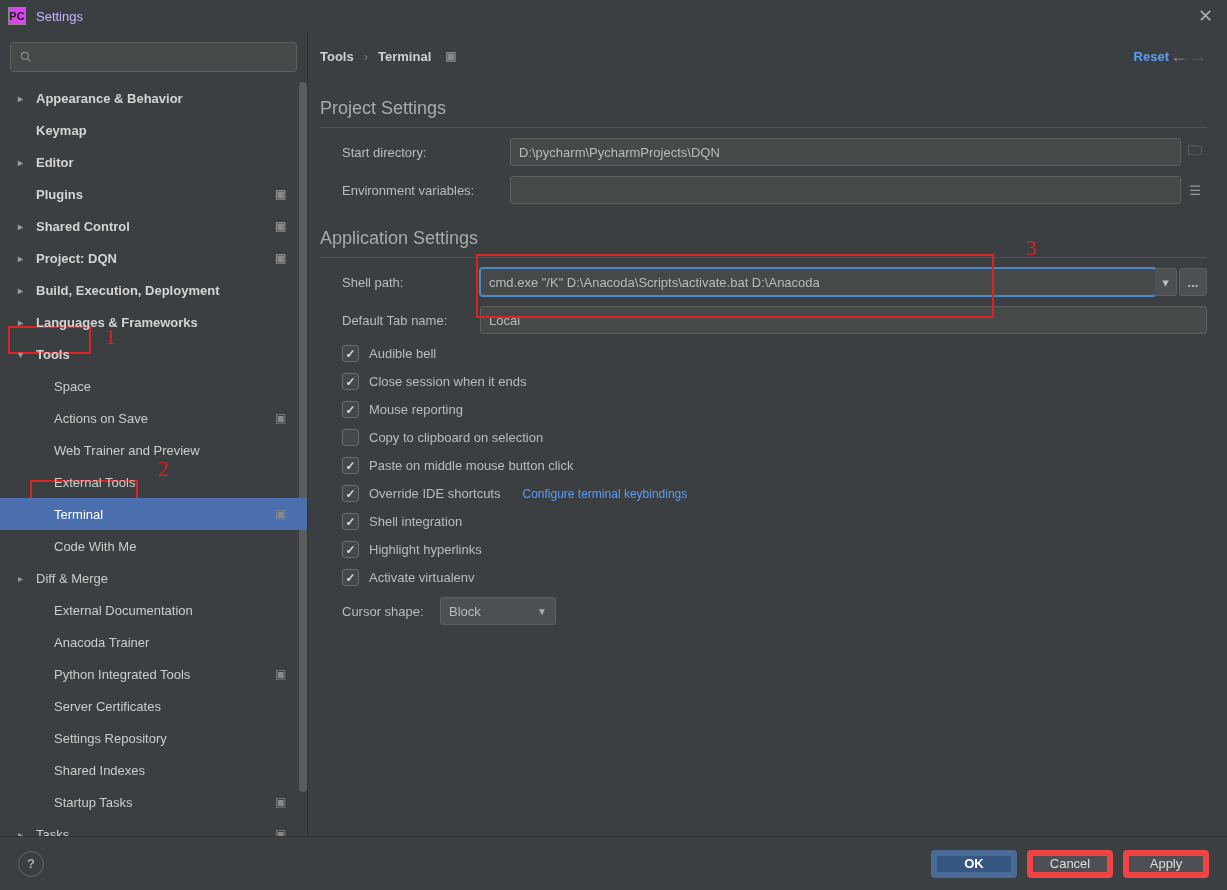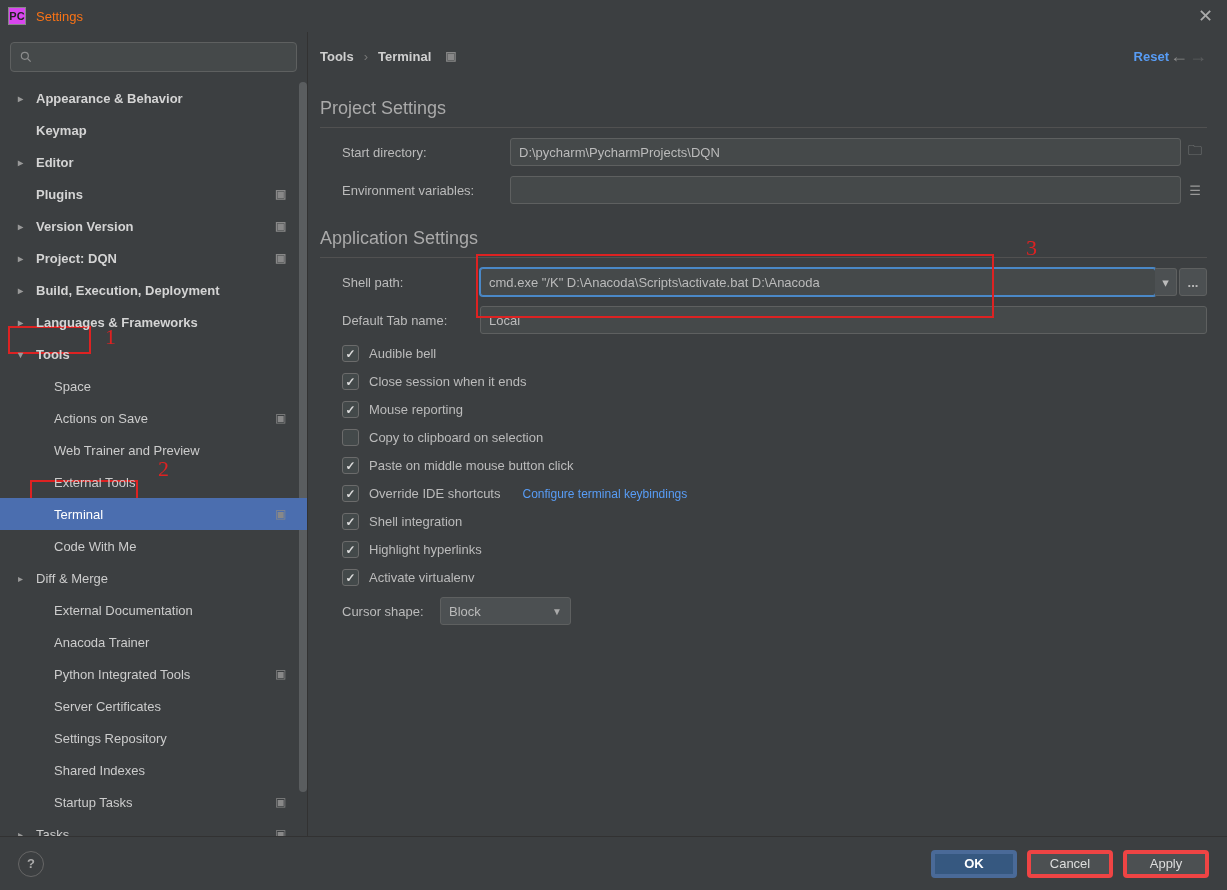--- a/index.html
+++ b/index.html
@@ -22,21 +22,21 @@
   padding: 0 8px;
 }
 .titlebar .icon-app {
   width: 18px; height: 18px;
   background: #d946ef;
   border: 1px solid #888;
   display: flex; align-items: center; justify-content: center;
   font-size: 11px; font-weight: bold; color: #222;
   margin-right: 10px;
 }
-.titlebar .title { color: #f97316; font-size: 13px; }
+.titlebar .title { color: #c4b5fd; font-size: 13px; }
 .titlebar .close { margin-left: auto; color: #aaa; font-size: 18px; cursor: pointer; padding: 0 6px; }
 .main {
   flex: 1;
   display: flex;
   min-height: 0;
 }
 .sidebar {
   width: 308px;
   background: #3c3f41;
   display: flex;
@@ -221,21 +221,21 @@
 }
 .chk.checked::after {
   content: "✓";
   color: #ddd;
   font-size: 12px;
   font-weight: bold;
 }
 .chk-label { color: #bbb; }
 .inline-link { color: #589df6; margin-left: 12px; cursor: pointer; font-size: 12px; }
 .select-box {
-  width: 131px; height: 28px;
+  width: 116px; height: 28px;
   background: #4c5052;
   border: 1px solid #5e6060;
   border-radius: 3px;
   display: flex; align-items: center;
   padding: 0 8px;
   color: #bbb;
   cursor: pointer;
 }
 .select-box .sel-arrow { margin-left: auto; color: #aaa; font-size: 10px; }
 .redbox3 {
@@ -260,21 +260,21 @@
   color: #aaa;
   display: flex; align-items: center; justify-content: center;
   cursor: pointer;
   font-weight: bold;
 }
 .footer-spacer { flex: 1; }
 .btn {
   min-width: 86px;
   height: 28px;
   border-radius: 4px;
-  border: 4px solid #ef4444;
+  border: 6px solid #ef4444;
   background: #4c5052;
   color: #ddd;
   display: flex; align-items: center; justify-content: center;
   cursor: pointer;
   padding: 0 14px;
 }
 .btn.primary {
   background: #365880;
   border-color: #4a6a98;
   color: #fff;
@@ -320,21 +320,21 @@
         <div class="tree-item lvl0">
           <span class="arrow">▸</span>
           <span class="label">Editor</span>
         </div>
         <div class="tree-item lvl0 noarrow">
           <span class="label">Plugins</span>
           <span class="badge">▣</span>
         </div>
         <div class="tree-item lvl0">
           <span class="arrow">▸</span>
-          <span class="label">Version Version</span>
+          <span class="label">Shared Control</span>
           <span class="badge">▣</span>
         </div>
         <div class="tree-item lvl0">
           <span class="arrow">▸</span>
           <span class="label">Project: DQN</span>
           <span class="badge">▣</span>
         </div>
         <div class="tree-item lvl0">
           <span class="arrow">▸</span>
           <span class="label">Build, Execution, Deployment</span>

